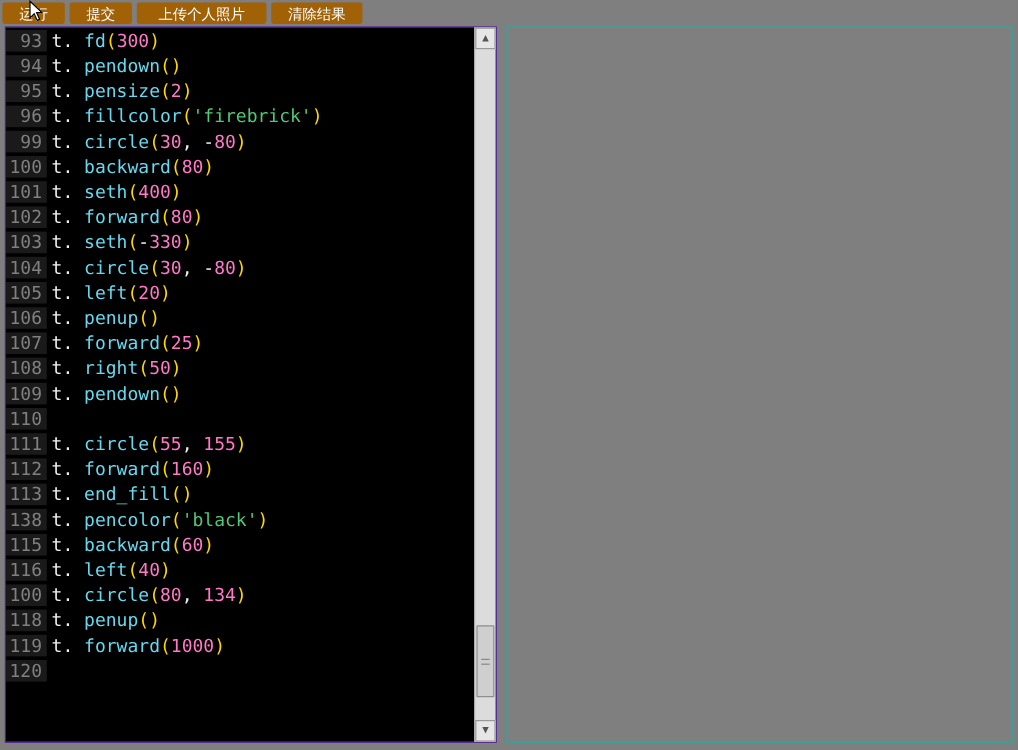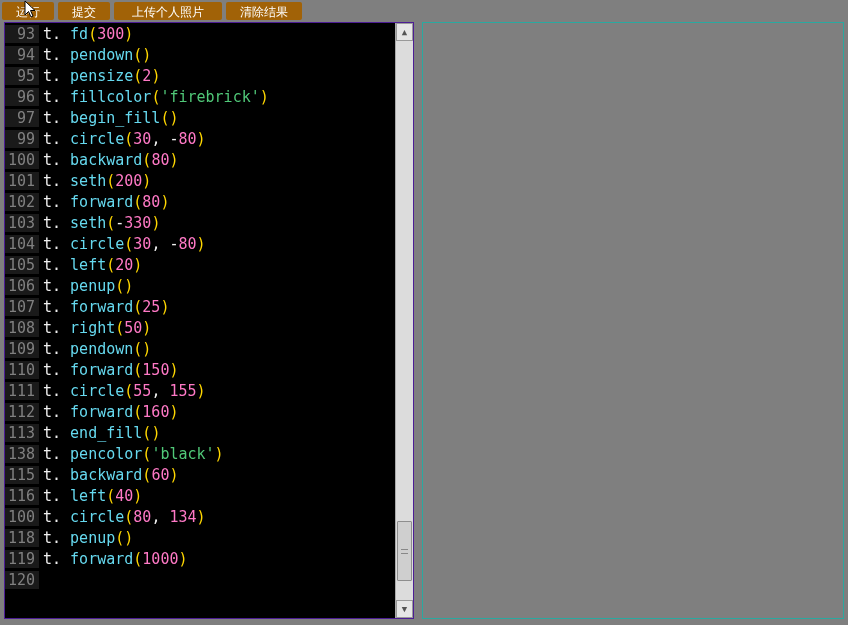--- a/index.html
+++ b/index.html
@@ -149,33 +149,32 @@
 </svg>
 
 <div class="main-area">
   <div class="editor-wrap">
     <div class="editor">
       <div class="lines" id="lines">
           <div class="line"><div class="gutter">93</div><div class="code"><span class="tok-var">t</span><span class="tok-dot">.</span><span class="tok-ws"> </span><span class="tok-func">fd</span><span class="tok-paren">(</span><span class="tok-num">300</span><span class="tok-paren">)</span></div></div>
           <div class="line"><div class="gutter">94</div><div class="code"><span class="tok-var">t</span><span class="tok-dot">.</span><span class="tok-ws"> </span><span class="tok-func">pendown</span><span class="tok-paren">(</span><span class="tok-paren">)</span></div></div>
           <div class="line"><div class="gutter">95</div><div class="code"><span class="tok-var">t</span><span class="tok-dot">.</span><span class="tok-ws"> </span><span class="tok-func">pensize</span><span class="tok-paren">(</span><span class="tok-num">2</span><span class="tok-paren">)</span></div></div>
           <div class="line"><div class="gutter">96</div><div class="code"><span class="tok-var">t</span><span class="tok-dot">.</span><span class="tok-ws"> </span><span class="tok-func">fillcolor</span><span class="tok-paren">(</span><span class="tok-str">'firebrick'</span><span class="tok-paren">)</span></div></div>
-          <div class="line"><div class="gutter">97</div><div class="code"><span class="tok-var">t</span><span class="tok-dot">.</span><span class="tok-ws"> </span><span class="tok-func">begin_fill</span><span class="tok-paren">(</span><span class="tok-paren">)</span></div></div>
           <div class="line"><div class="gutter">99</div><div class="code"><span class="tok-var">t</span><span class="tok-dot">.</span><span class="tok-ws"> </span><span class="tok-func">circle</span><span class="tok-paren">(</span><span class="tok-num">30</span><span class="tok-op">,</span><span class="tok-ws"> </span><span class="tok-op">-</span><span class="tok-num">80</span><span class="tok-paren">)</span></div></div>
           <div class="line"><div class="gutter">100</div><div class="code"><span class="tok-var">t</span><span class="tok-dot">.</span><span class="tok-ws"> </span><span class="tok-func">backward</span><span class="tok-paren">(</span><span class="tok-num">80</span><span class="tok-paren">)</span></div></div>
-          <div class="line"><div class="gutter">101</div><div class="code"><span class="tok-var">t</span><span class="tok-dot">.</span><span class="tok-ws"> </span><span class="tok-func">seth</span><span class="tok-paren">(</span><span class="tok-num">200</span><span class="tok-paren">)</span></div></div>
+          <div class="line"><div class="gutter">101</div><div class="code"><span class="tok-var">t</span><span class="tok-dot">.</span><span class="tok-ws"> </span><span class="tok-func">seth</span><span class="tok-paren">(</span><span class="tok-num">400</span><span class="tok-paren">)</span></div></div>
           <div class="line"><div class="gutter">102</div><div class="code"><span class="tok-var">t</span><span class="tok-dot">.</span><span class="tok-ws"> </span><span class="tok-func">forward</span><span class="tok-paren">(</span><span class="tok-num">80</span><span class="tok-paren">)</span></div></div>
           <div class="line"><div class="gutter">103</div><div class="code"><span class="tok-var">t</span><span class="tok-dot">.</span><span class="tok-ws"> </span><span class="tok-func">seth</span><span class="tok-paren">(</span><span class="tok-op">-</span><span class="tok-num">330</span><span class="tok-paren">)</span></div></div>
           <div class="line"><div class="gutter">104</div><div class="code"><span class="tok-var">t</span><span class="tok-dot">.</span><span class="tok-ws"> </span><span class="tok-func">circle</span><span class="tok-paren">(</span><span class="tok-num">30</span><span class="tok-op">,</span><span class="tok-ws"> </span><span class="tok-op">-</span><span class="tok-num">80</span><span class="tok-paren">)</span></div></div>
           <div class="line"><div class="gutter">105</div><div class="code"><span class="tok-var">t</span><span class="tok-dot">.</span><span class="tok-ws"> </span><span class="tok-func">left</span><span class="tok-paren">(</span><span class="tok-num">20</span><span class="tok-paren">)</span></div></div>
           <div class="line"><div class="gutter">106</div><div class="code"><span class="tok-var">t</span><span class="tok-dot">.</span><span class="tok-ws"> </span><span class="tok-func">penup</span><span class="tok-paren">(</span><span class="tok-paren">)</span></div></div>
           <div class="line"><div class="gutter">107</div><div class="code"><span class="tok-var">t</span><span class="tok-dot">.</span><span class="tok-ws"> </span><span class="tok-func">forward</span><span class="tok-paren">(</span><span class="tok-num">25</span><span class="tok-paren">)</span></div></div>
           <div class="line"><div class="gutter">108</div><div class="code"><span class="tok-var">t</span><span class="tok-dot">.</span><span class="tok-ws"> </span><span class="tok-func">right</span><span class="tok-paren">(</span><span class="tok-num">50</span><span class="tok-paren">)</span></div></div>
           <div class="line"><div class="gutter">109</div><div class="code"><span class="tok-var">t</span><span class="tok-dot">.</span><span class="tok-ws"> </span><span class="tok-func">pendown</span><span class="tok-paren">(</span><span class="tok-paren">)</span></div></div>
-          <div class="line"><div class="gutter">110</div><div class="code"><span class="tok-var">t</span><span class="tok-dot">.</span><span class="tok-ws"> </span><span class="tok-func">forward</span><span class="tok-paren">(</span><span class="tok-num">150</span><span class="tok-paren">)</span></div></div>
+          <div class="line"><div class="gutter">110</div></div>
           <div class="line"><div class="gutter">111</div><div class="code"><span class="tok-var">t</span><span class="tok-dot">.</span><span class="tok-ws"> </span><span class="tok-func">circle</span><span class="tok-paren">(</span><span class="tok-num">55</span><span class="tok-op">,</span><span class="tok-ws"> </span><span class="tok-num">155</span><span class="tok-paren">)</span></div></div>
           <div class="line"><div class="gutter">112</div><div class="code"><span class="tok-var">t</span><span class="tok-dot">.</span><span class="tok-ws"> </span><span class="tok-func">forward</span><span class="tok-paren">(</span><span class="tok-num">160</span><span class="tok-paren">)</span></div></div>
           <div class="line"><div class="gutter">113</div><div class="code"><span class="tok-var">t</span><span class="tok-dot">.</span><span class="tok-ws"> </span><span class="tok-func">end_fill</span><span class="tok-paren">(</span><span class="tok-paren">)</span></div></div>
           <div class="line"><div class="gutter">138</div><div class="code"><span class="tok-var">t</span><span class="tok-dot">.</span><span class="tok-ws"> </span><span class="tok-func">pencolor</span><span class="tok-paren">(</span><span class="tok-str">'black'</span><span class="tok-paren">)</span></div></div>
           <div class="line"><div class="gutter">115</div><div class="code"><span class="tok-var">t</span><span class="tok-dot">.</span><span class="tok-ws"> </span><span class="tok-func">backward</span><span class="tok-paren">(</span><span class="tok-num">60</span><span class="tok-paren">)</span></div></div>
           <div class="line"><div class="gutter">116</div><div class="code"><span class="tok-var">t</span><span class="tok-dot">.</span><span class="tok-ws"> </span><span class="tok-func">left</span><span class="tok-paren">(</span><span class="tok-num">40</span><span class="tok-paren">)</span></div></div>
           <div class="line"><div class="gutter">100</div><div class="code"><span class="tok-var">t</span><span class="tok-dot">.</span><span class="tok-ws"> </span><span class="tok-func">circle</span><span class="tok-paren">(</span><span class="tok-num">80</span><span class="tok-op">,</span><span class="tok-ws"> </span><span class="tok-num">134</span><span class="tok-paren">)</span></div></div>
           <div class="line"><div class="gutter">118</div><div class="code"><span class="tok-var">t</span><span class="tok-dot">.</span><span class="tok-ws"> </span><span class="tok-func">penup</span><span class="tok-paren">(</span><span class="tok-paren">)</span></div></div>
           <div class="line"><div class="gutter">119</div><div class="code"><span class="tok-var">t</span><span class="tok-dot">.</span><span class="tok-ws"> </span><span class="tok-func">forward</span><span class="tok-paren">(</span><span class="tok-num">1000</span><span class="tok-paren">)</span></div></div>
           <div class="line"><div class="gutter">120</div><div class="code"></div></div>

